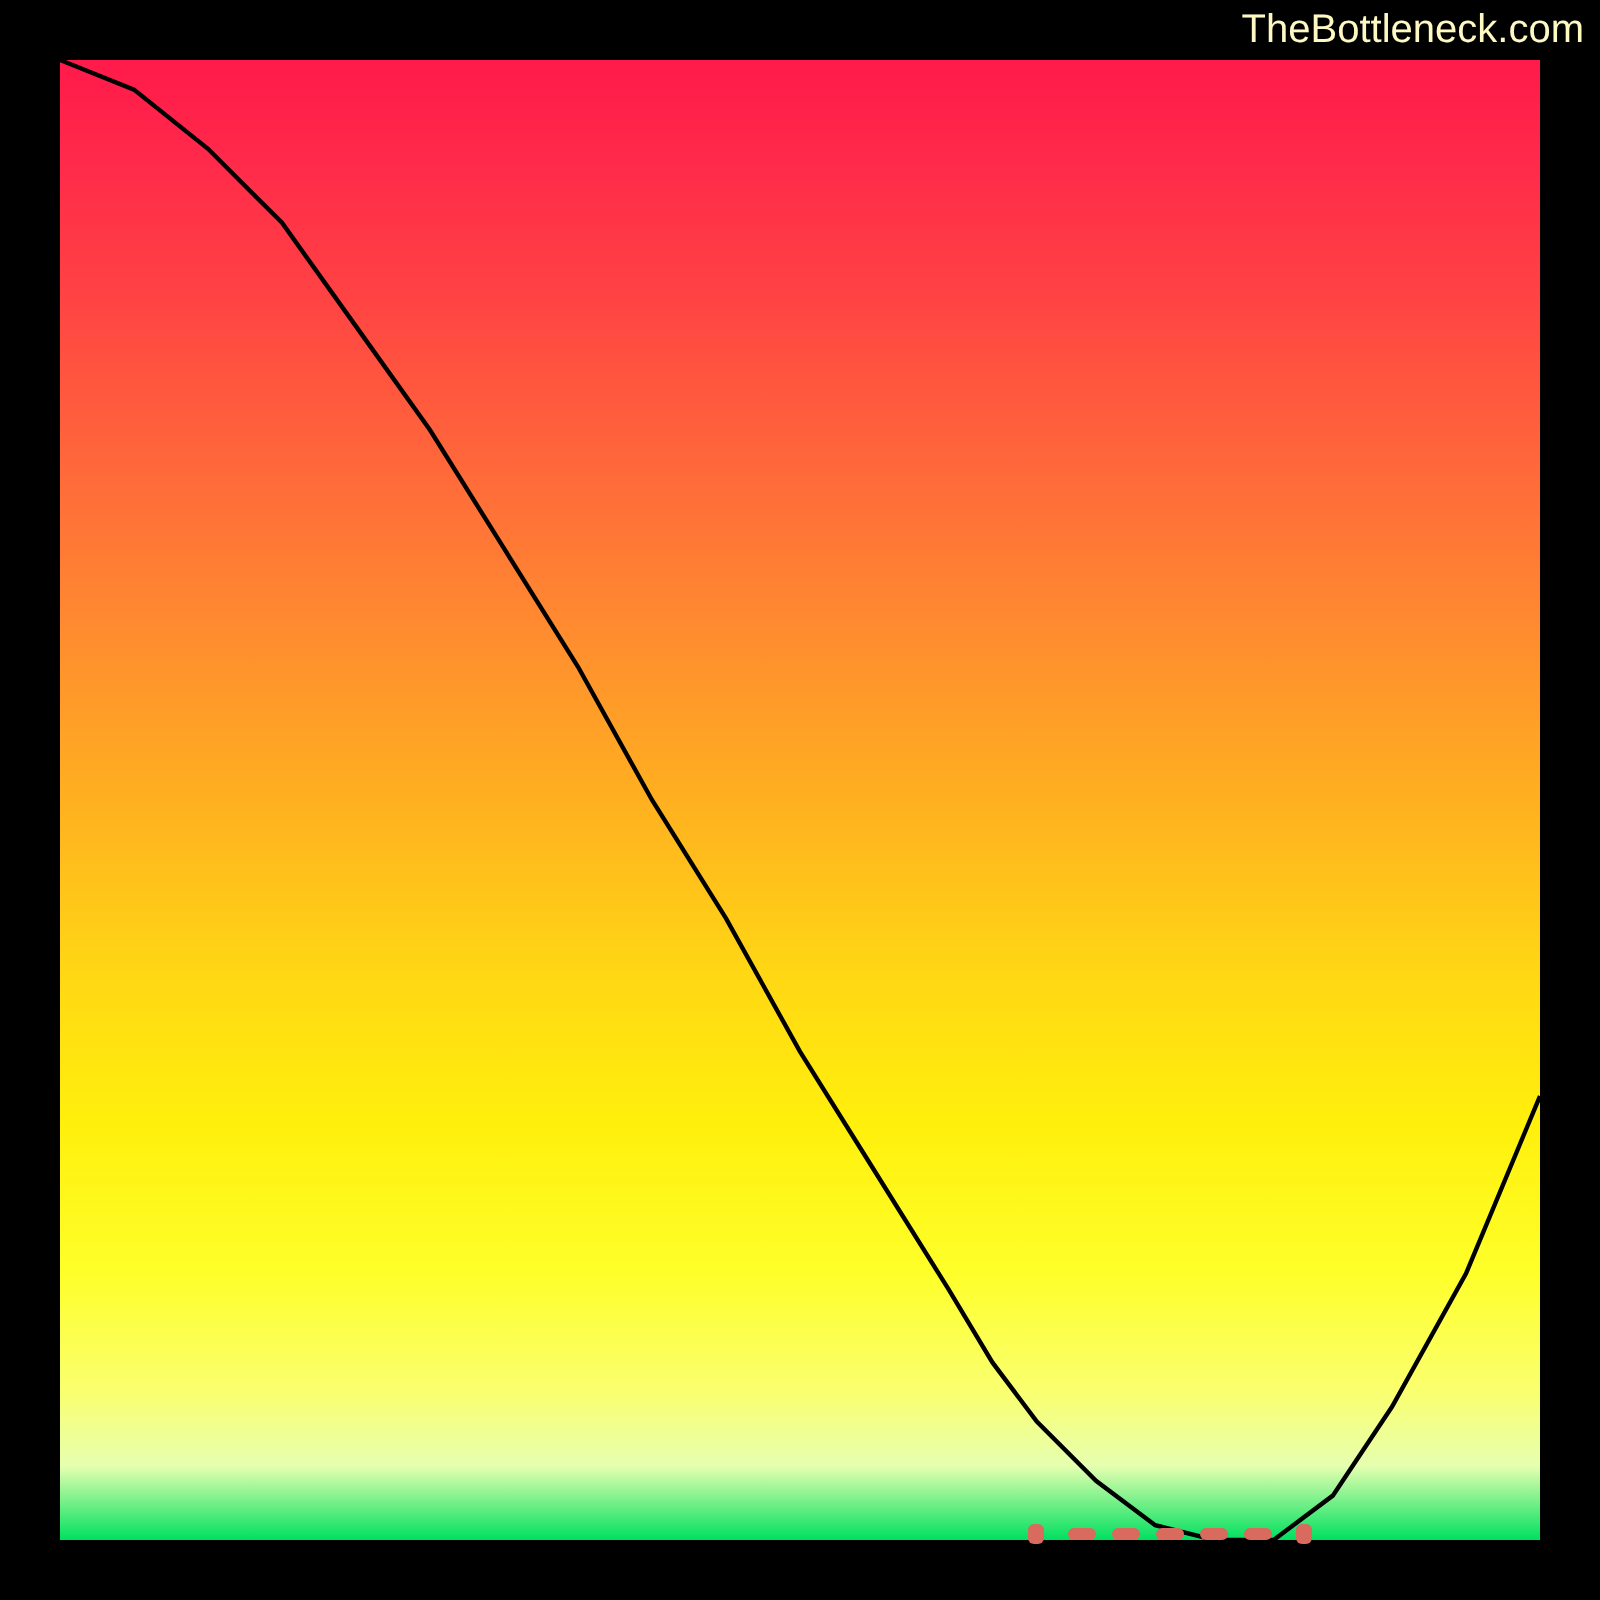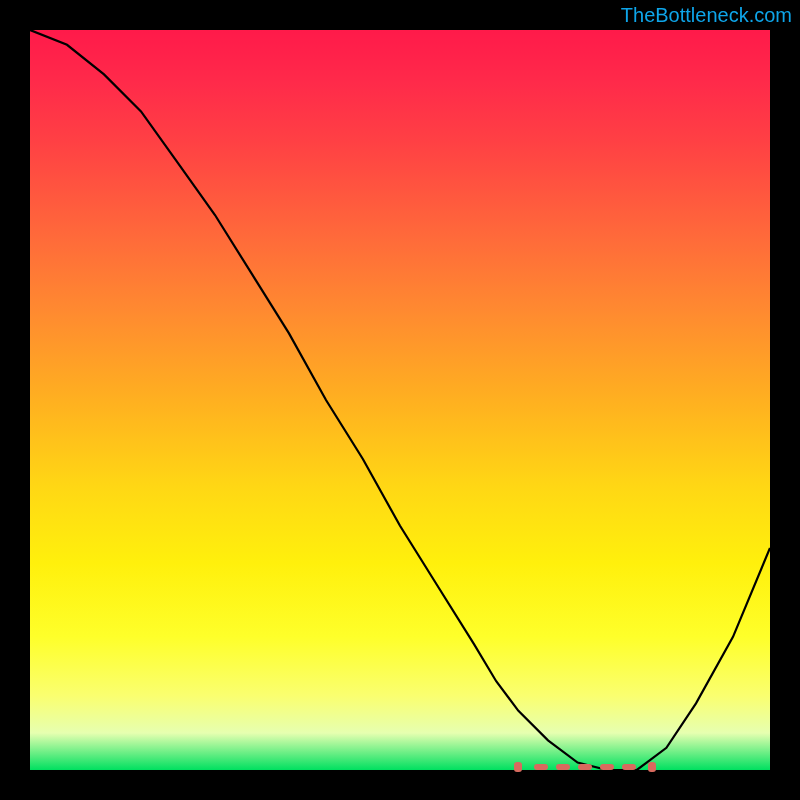--- a/index.html
+++ b/index.html
@@ -1,17 +1,17 @@
 <!DOCTYPE html>
 <html><head>
 <meta charset="utf-8">
 <style>
   * { margin: 0; padding: 0; box-sizing: border-box; }
   body { width: 800px; height: 800px; background: #000; position: relative; font-family: Arial, sans-serif; }
-  .watermark { position: absolute; top: 4px; right: 8px; color: #0ea5e9; font-size: 20px; font-weight: 500; z-index: 10; }
+  .watermark { position: absolute; top: 4px; right: 8px; color: #fef9c3; font-size: 20px; font-weight: 500; z-index: 10; }
   .plot-area { position: absolute; left: 30px; top: 30px; width: 740px; height: 740px; }
   .gradient-bg { position: absolute; inset: 0; background: linear-gradient(to bottom,
       #ff1a4a 0%,
       #ff2a4a 7%,
       #ff4044 15%,
       #ff6a3a 28%,
       #ff8a30 38%,
       #ffb020 50%,
       #ffd814 62%,
       #fff00c 72%,

